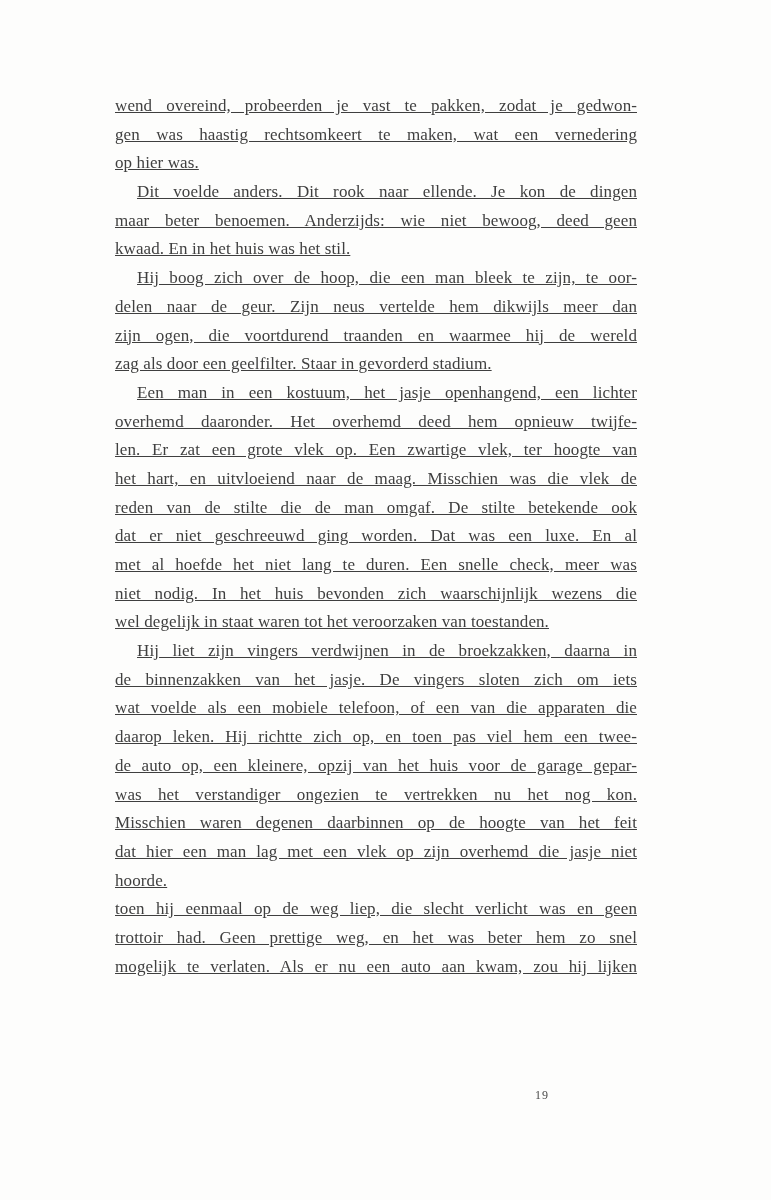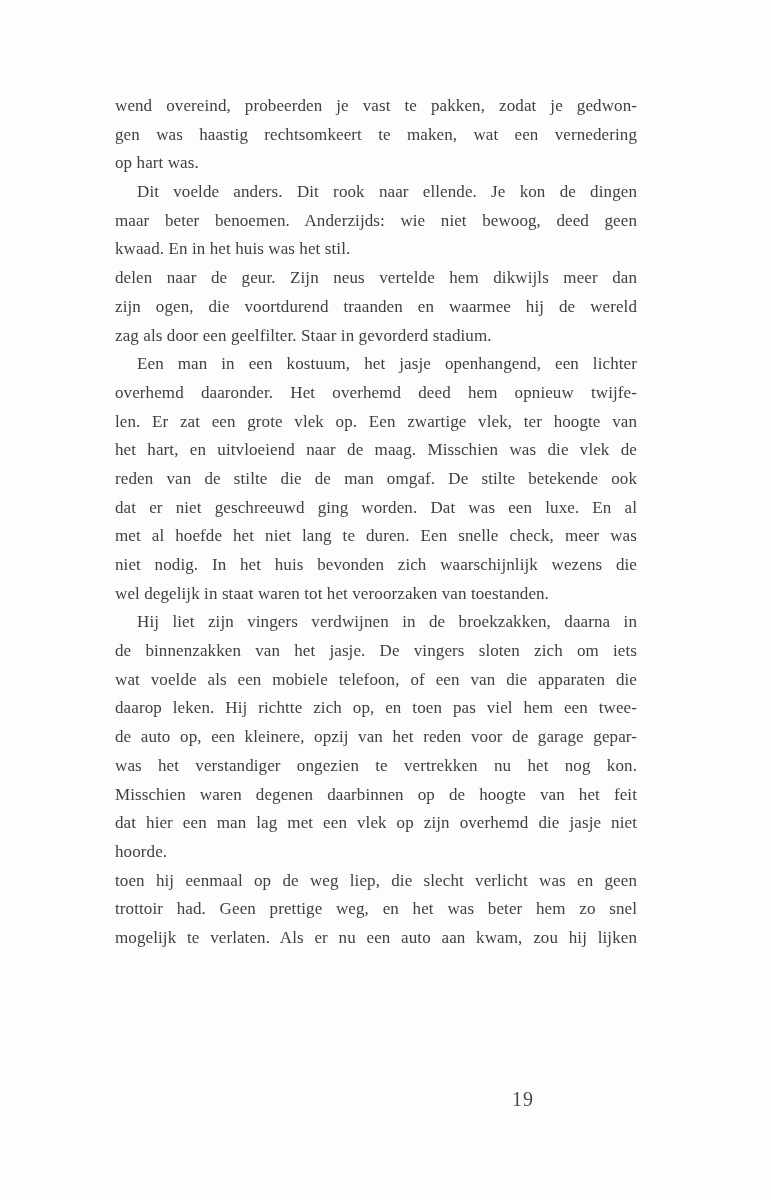--- a/index.html
+++ b/index.html
@@ -32,74 +32,77 @@
   .paragraph {
     margin: 0;
     padding: 0;
   }
   .line {
     text-align: justify;
     text-align-last: justify;
     height: 28.7px;
     overflow: hidden;
     white-space: normal;
+    text-decoration: underline;
   }
   .line.final {
     text-align-last: left;
   }
   .line.indent {
     text-indent: 22px;
   }
   .folio {
     position: absolute;
     left: 512px;
     top: 1088px;
     width: 60px;
-    font-size: 20px;
+    text-align: center;
+    font-size: 12px;
     color: #4a4a4a;
     letter-spacing: 1px;
   }
 </style>
 </head>
 <body>
 
 <div class="page">
   <div class="text-block" id="text-block" style="color: rgb(63, 63, 63);">
       <div class="paragraph">
         <div class="line">wend overeind, probeerden je vast te pakken, zodat je gedwon-</div>
         <div class="line">gen was haastig rechtsomkeert te maken, wat een vernedering</div>
-        <div class="line final">op hart was.</div>
+        <div class="line final">op hier was.</div>
       </div>
       <div class="paragraph">
         <div class="line indent">Dit voelde anders. Dit rook naar ellende. Je kon de dingen</div>
         <div class="line">maar beter benoemen. Anderzijds: wie niet bewoog, deed geen</div>
         <div class="line final">kwaad. En in het huis was het stil.</div>
       </div>
       <div class="paragraph">
+        <div class="line indent">Hij boog zich over de hoop, die een man bleek te zijn, te oor-</div>
         <div class="line">delen naar de geur. Zijn neus vertelde hem dikwijls meer dan</div>
         <div class="line">zijn ogen, die voortdurend traanden en waarmee hij de wereld</div>
         <div class="line final">zag als door een geelfilter. Staar in gevorderd stadium.</div>
       </div>
       <div class="paragraph">
         <div class="line indent">Een man in een kostuum, het jasje openhangend, een lichter</div>
         <div class="line">overhemd daaronder. Het overhemd deed hem opnieuw twijfe-</div>
         <div class="line">len. Er zat een grote vlek op. Een zwartige vlek, ter hoogte van</div>
         <div class="line">het hart, en uitvloeiend naar de maag. Misschien was die vlek de</div>
         <div class="line">reden van de stilte die de man omgaf. De stilte betekende ook</div>
         <div class="line">dat er niet geschreeuwd ging worden. Dat was een luxe. En al</div>
         <div class="line">met al hoefde het niet lang te duren. Een snelle check, meer was</div>
         <div class="line">niet nodig. In het huis bevonden zich waarschijnlijk wezens die</div>
         <div class="line final">wel degelijk in staat waren tot het veroorzaken van toestanden.</div>
       </div>
       <div class="paragraph">
         <div class="line indent">Hij liet zijn vingers verdwijnen in de broekzakken, daarna in</div>
         <div class="line">de binnenzakken van het jasje. De vingers sloten zich om iets</div>
         <div class="line">wat voelde als een mobiele telefoon, of een van die apparaten die</div>
         <div class="line">daarop leken. Hij richtte zich op, en toen pas viel hem een twee-</div>
-        <div class="line">de auto op, een kleinere, opzij van het reden voor de garage gepar-</div>
+        <div class="line">de auto op, een kleinere, opzij van het huis voor de garage gepar-</div>
         <div class="line">was het verstandiger ongezien te vertrekken nu het nog kon.</div>
         <div class="line">Misschien waren degenen daarbinnen op de hoogte van het feit</div>
         <div class="line">dat hier een man lag met een vlek op zijn overhemd die jasje niet</div>
         <div class="line final">hoorde.</div>
       </div>
       <div class="paragraph">
         <div class="line">toen hij eenmaal op de weg liep, die slecht verlicht was en geen</div>
         <div class="line">trottoir had. Geen prettige weg, en het was beter hem zo snel</div>
         <div class="line">mogelijk te verlaten. Als er nu een auto aan kwam, zou hij lijken</div>
       </div>

